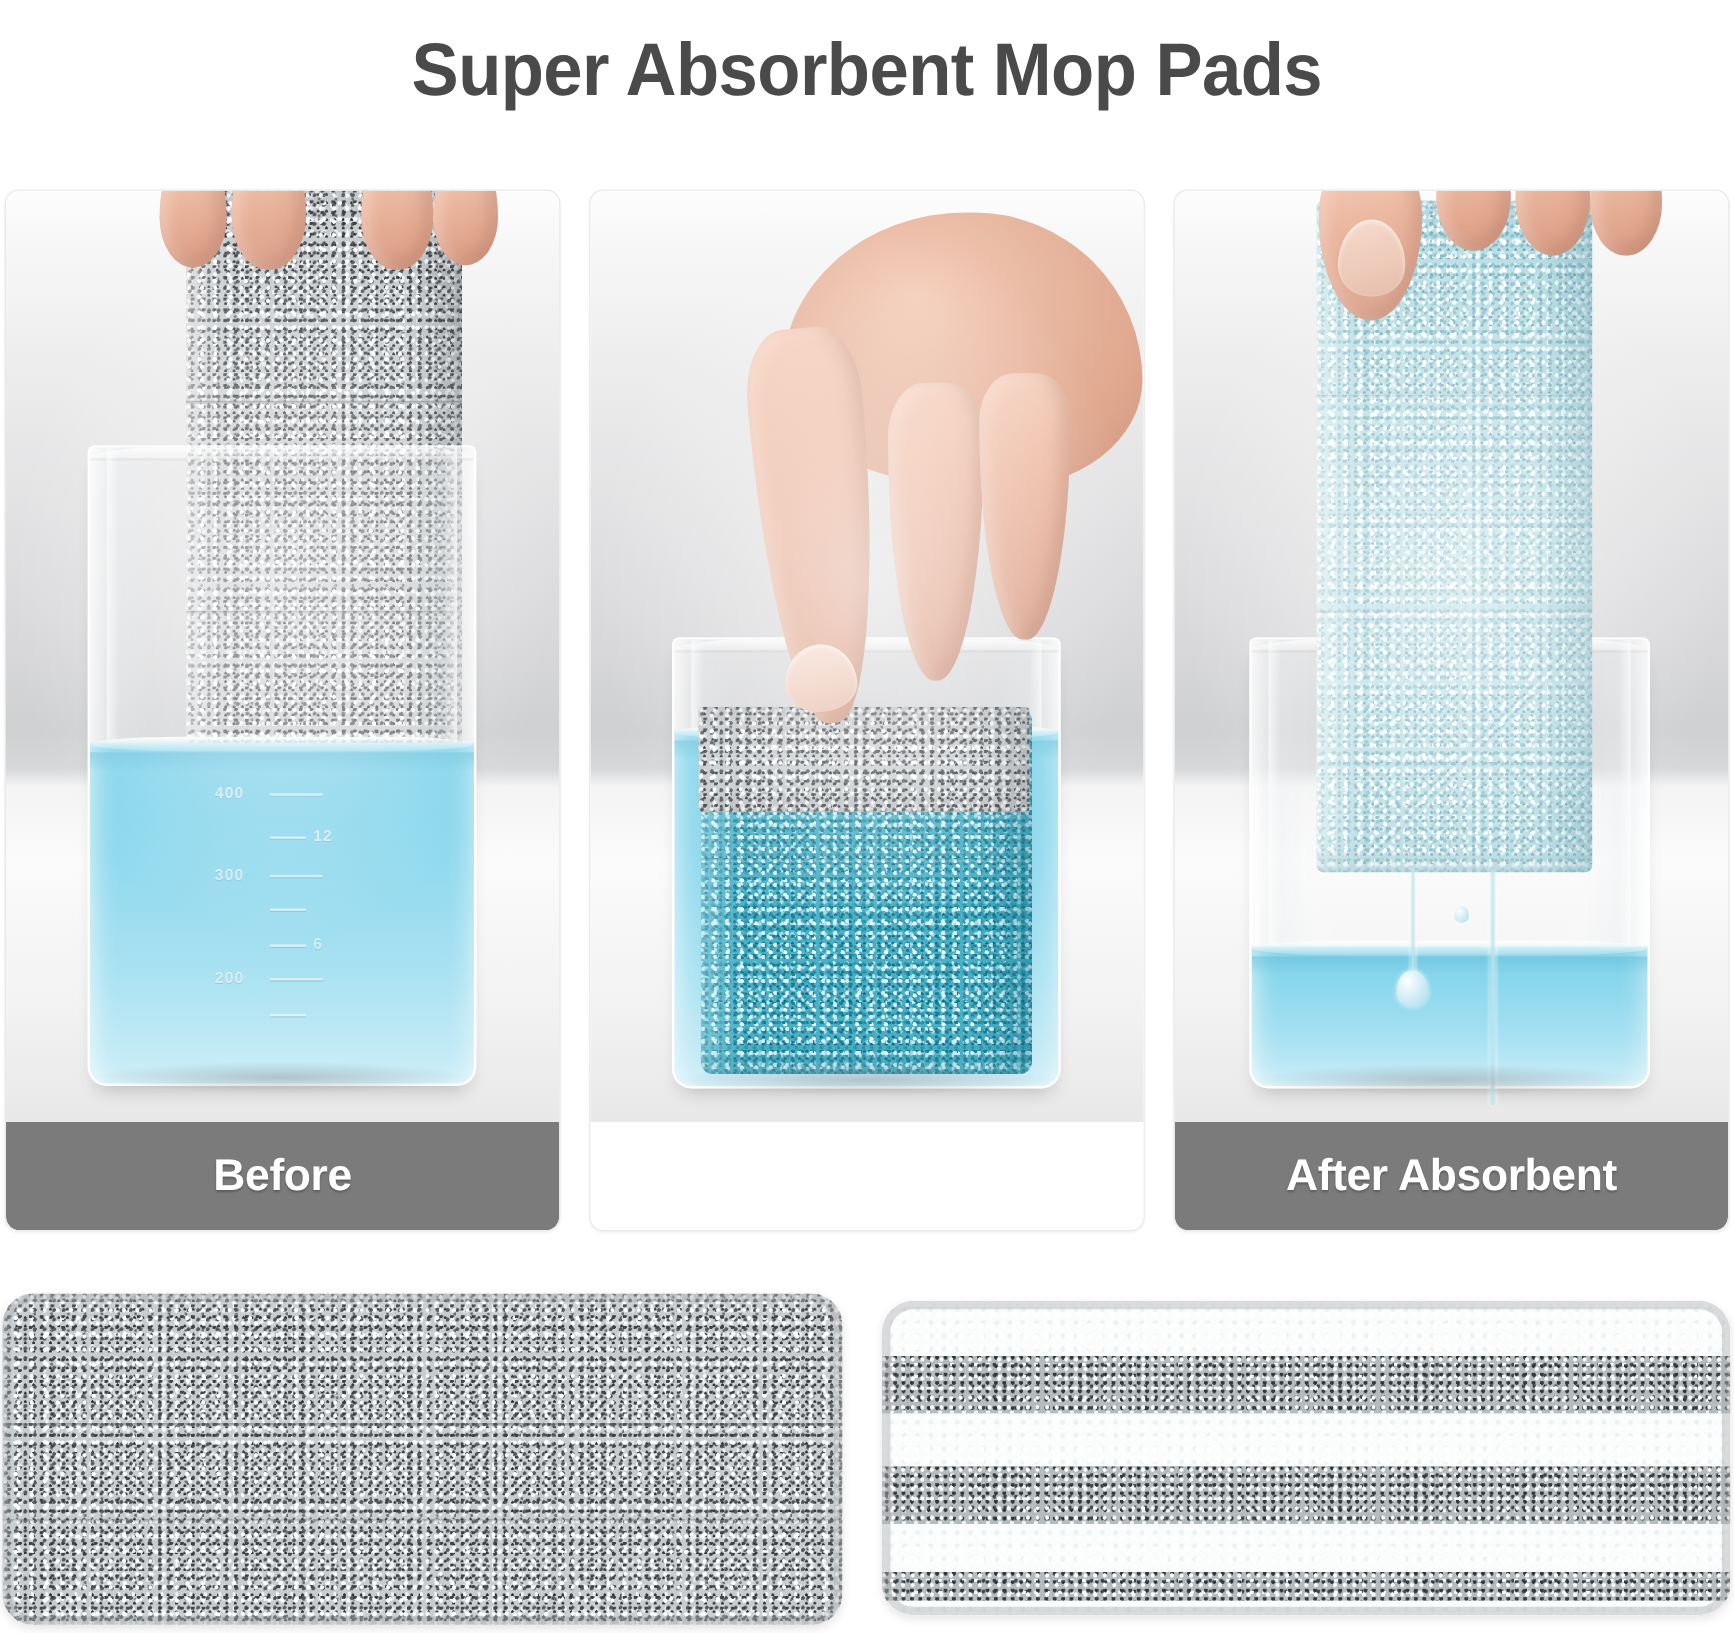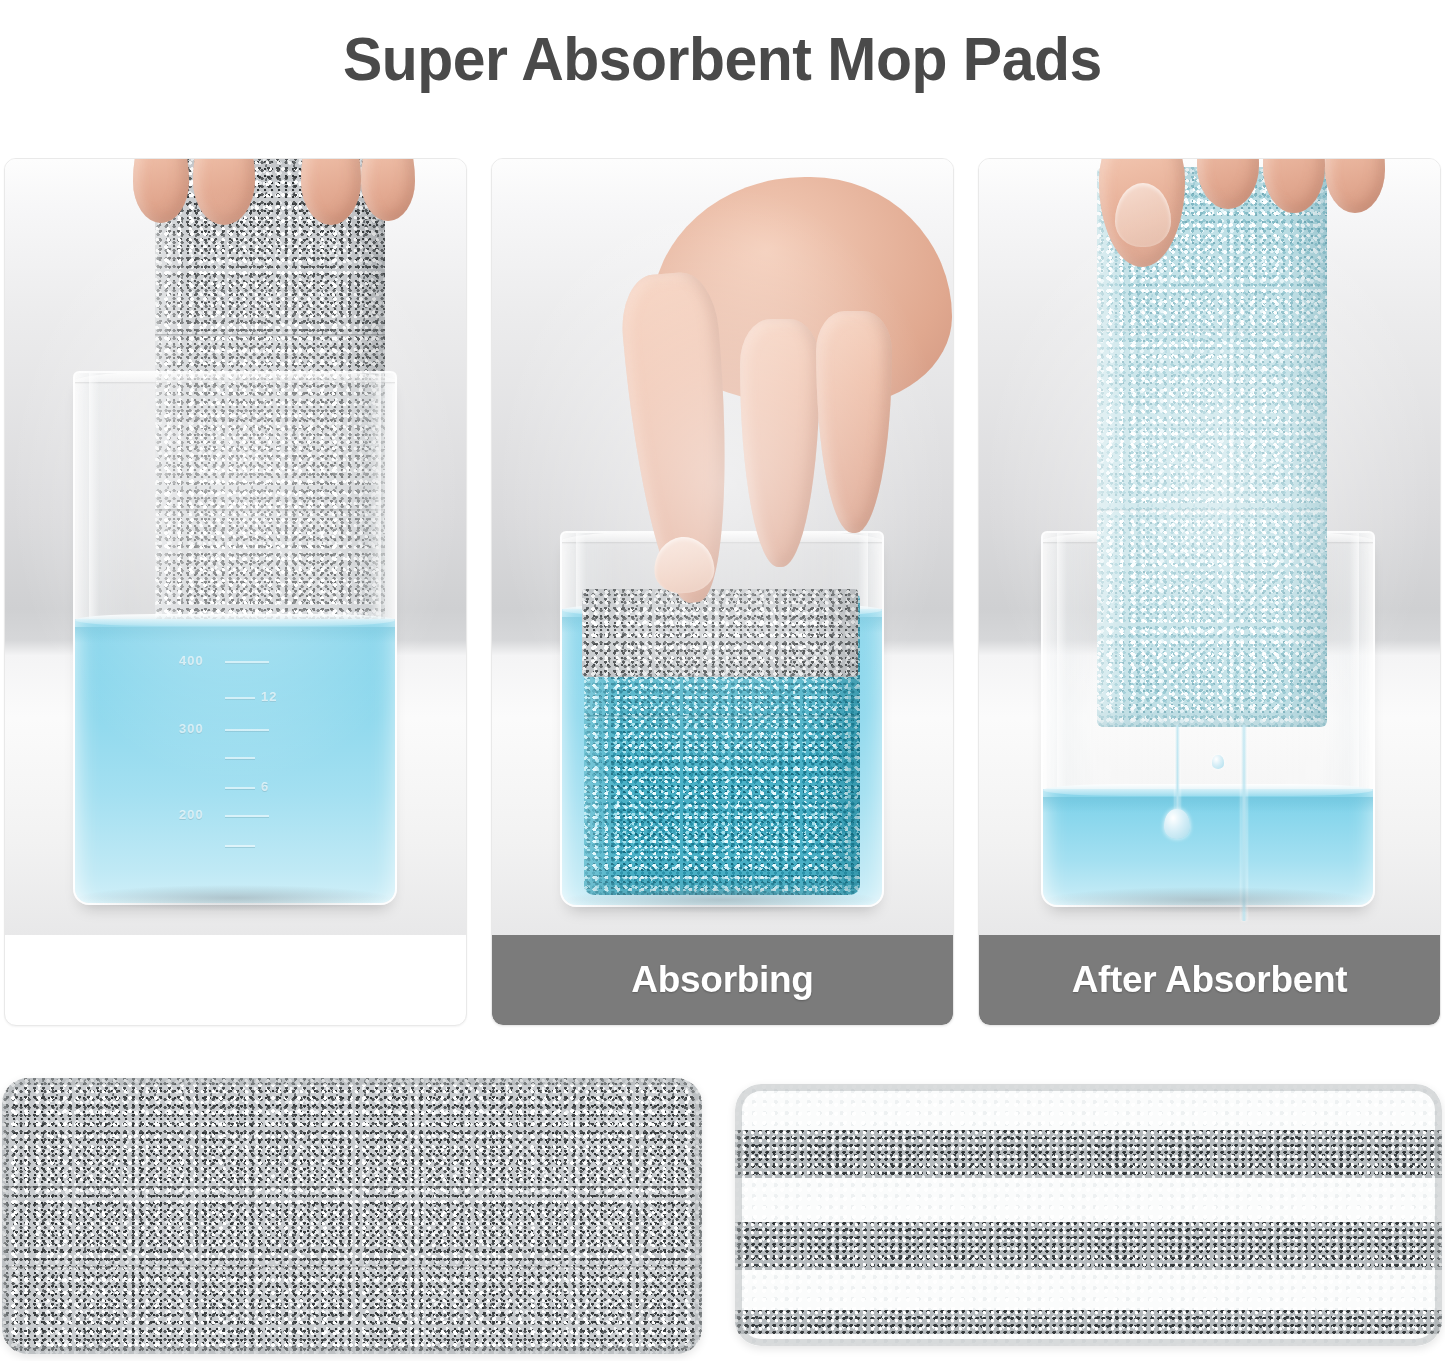--- a/index.html
+++ b/index.html
@@ -271,20 +271,23 @@
 
             <div class="grad-line" style="left:150px;width:30px;top:226px;"></div>
           </div>
         </div>
       </div>
 
       <div style="position:absolute;left:74px;top:726px;width:310px;height:26px;border-radius:50%;
                   background:radial-gradient(ellipse at 50% 50%,rgba(120,128,134,.38),rgba(255,255,255,0) 72%);"></div>
     </div>
 
+    <div class="caption">
+      <span>Before</span>
+    </div>
   </div>
 
   <div class="panel">
     <div class="scene">
 
       <div class="beaker" style="left:68px;top:372px;width:320px;height:372px;">
         <div class="beaker-rim"></div>
         <div class="beaker-hl" style="left:14px;"></div>
         <div class="beaker-hl" style="right:14px;transform:scaleX(-1);"></div>
 
@@ -308,23 +311,20 @@
 
         <div class="finger" style="left:148px;top:150px;width:80px;height:248px;border-radius:38% 38% 48% 48%/18% 18% 82% 82%;"></div>
 
         <div class="finger" style="left:224px;top:142px;width:76px;height:222px;border-radius:38% 38% 48% 48%/18% 18% 82% 82%;"></div>
       </div>
 
       <div style="position:absolute;left:74px;top:728px;width:310px;height:26px;border-radius:50%;
                   background:radial-gradient(ellipse at 50% 50%,rgba(120,128,134,.38),rgba(255,255,255,0) 72%);"></div>
     </div>
 
-    <div class="caption">
-      <span>Absorbing</span>
-    </div>
   </div>
 
   <div class="panel">
     <div class="scene">
 
       <div class="beaker" style="left:62px;top:372px;width:330px;height:372px;">
         <div class="beaker-rim"></div>
         <div class="beaker-hl" style="left:14px;"></div>
         <div class="beaker-hl" style="right:14px;transform:scaleX(-1);"></div>
         <div class="liquid" style="height:116px;"></div>

